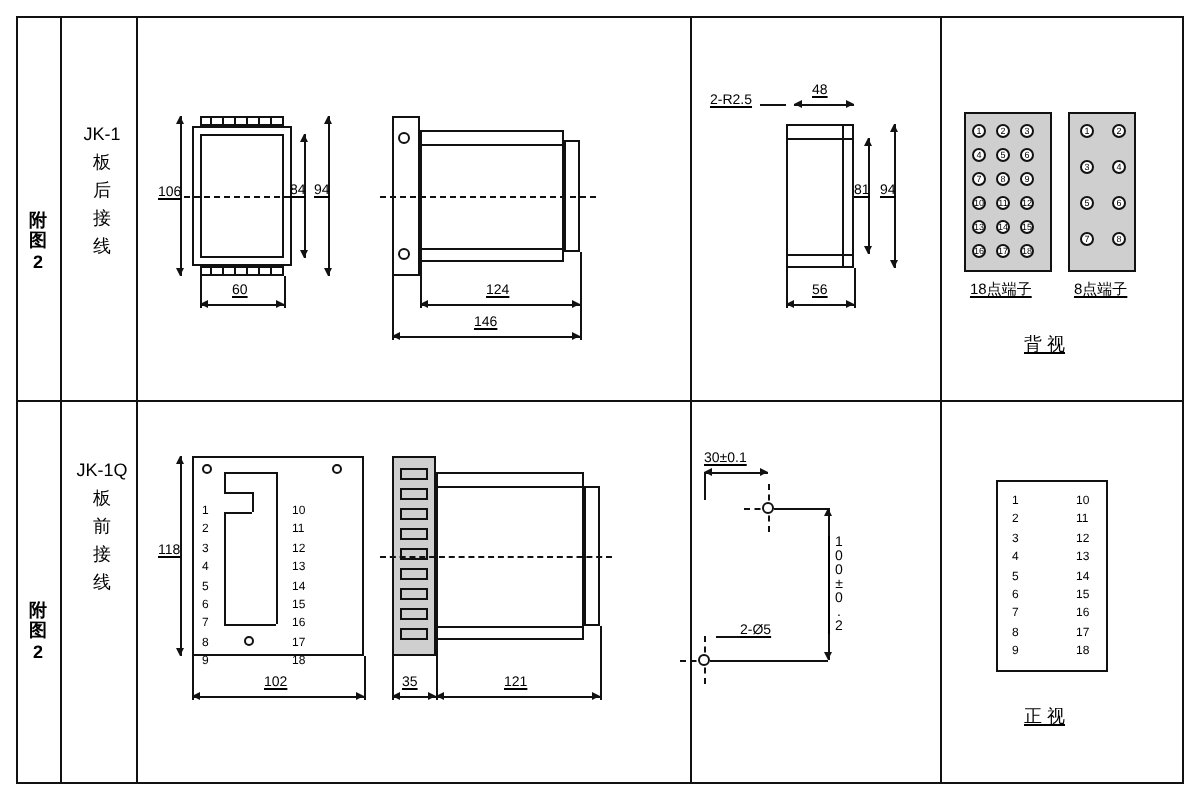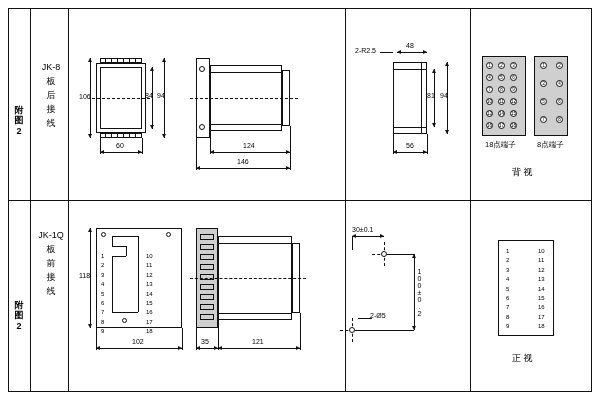--- a/index.html
+++ b/index.html
@@ -7,21 +7,21 @@
   #sheet{position:relative;width:600px;height:400px;overflow:hidden;}
 
   .frame{position:absolute;left:8px;top:8px;width:584px;height:384px;border:1px solid #111;box-sizing:border-box;}
   .vline{position:absolute;top:8px;width:0;border-left:1px solid #111;height:384px;}
   .hline{position:absolute;left:8px;width:584px;height:0;border-top:1px solid #111;}
 
   .vlabel{position:absolute;text-align:center;line-height:1.15;font-size:9px;letter-spacing:0;}
   .vlabel span{display:block;}
   .bold{font-weight:bold;}
 
-  .txt{position:absolute;font-size:7px;white-space:nowrap;}
+  .txt{position:absolute;font-size:7px;white-space:nowrap;text-decoration:underline;}
   .txt.cjk{font-size:7.5px;}
   .vert{writing-mode:vertical-rl;text-orientation:upright;}
 
   
   .bx{position:absolute;border:1px solid #111;box-sizing:border-box;}
   .ln{position:absolute;background:#111;}
   .hl{height:1px;}
   .vl{width:1px;}
   .dash-h{position:absolute;height:0;border-top:1px dashed #111;}
   .dash-v{position:absolute;width:0;border-left:1px dashed #111;}
@@ -51,21 +51,21 @@
 
   <div class="hline" style="top:200px;"></div>
 
   <div class="vlabel bold" style="left:10px;top:105px;width:18px;">
     <span>附</span>
     <span>图</span>
     <span>2</span>
   </div>
 
   <div class="vlabel" style="left:38px;top:60px;width:26px;font-size:9px;line-height:14px;">
-    <span>JK-8</span>
+    <span>JK-1</span>
     <span>板</span>
     <span>后</span>
     <span>接</span>
     <span>线</span>
   </div>
 
   <div>
 
     <div class="bx" style="left:100px;top:58px;width:42px;height:5px;"></div>
     <div class="ln vl" style="left:105px;top:58px;height:5px;"></div>

